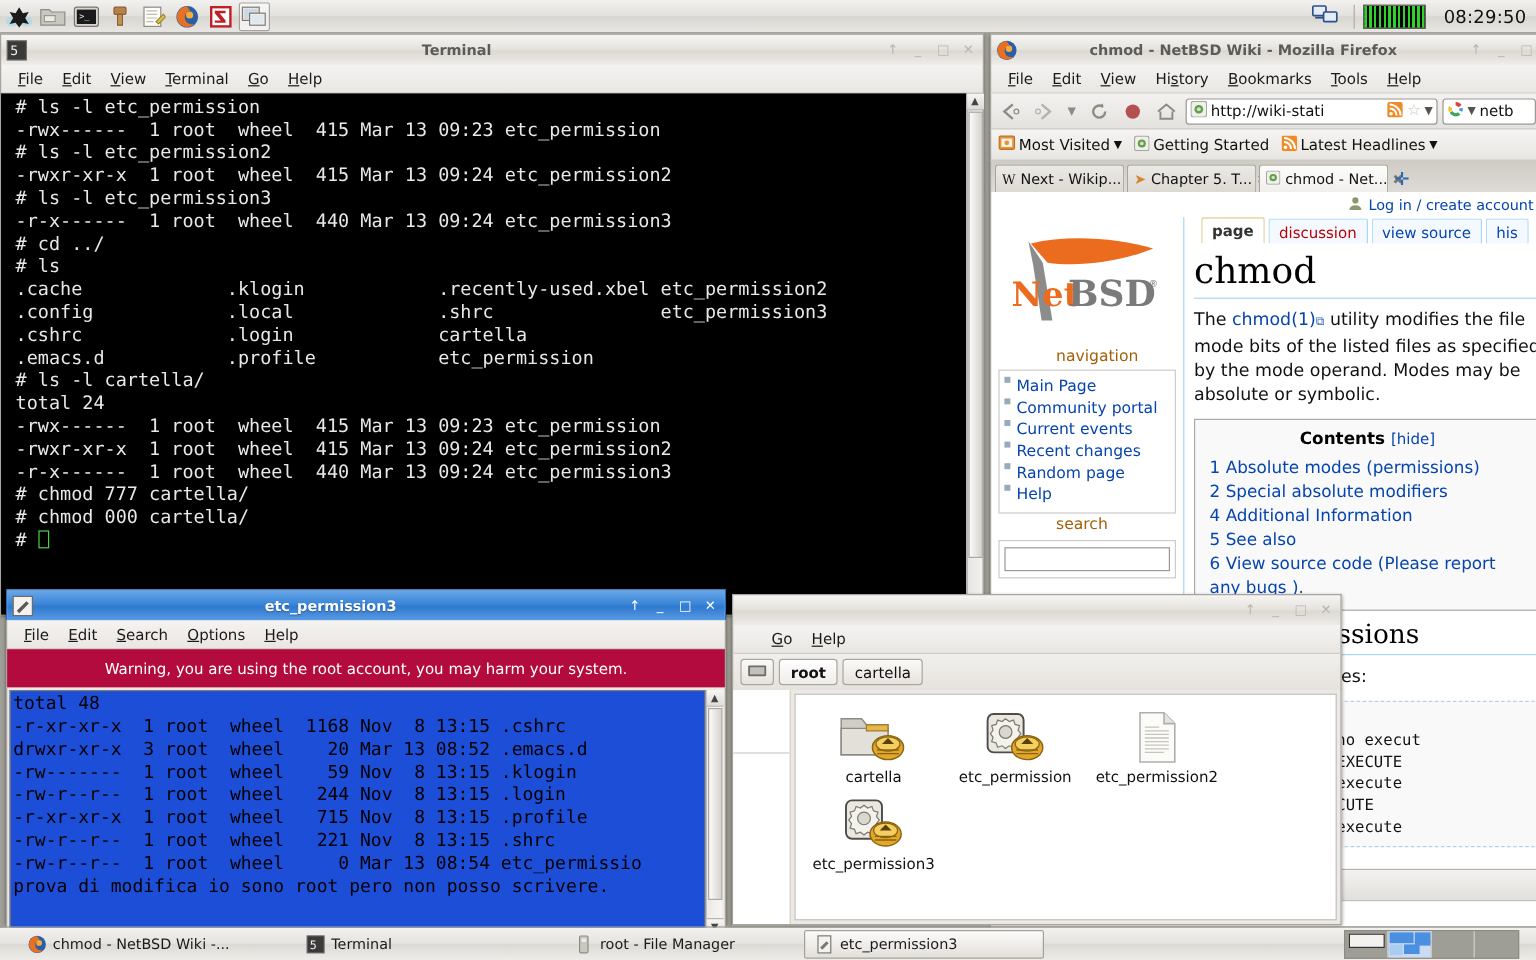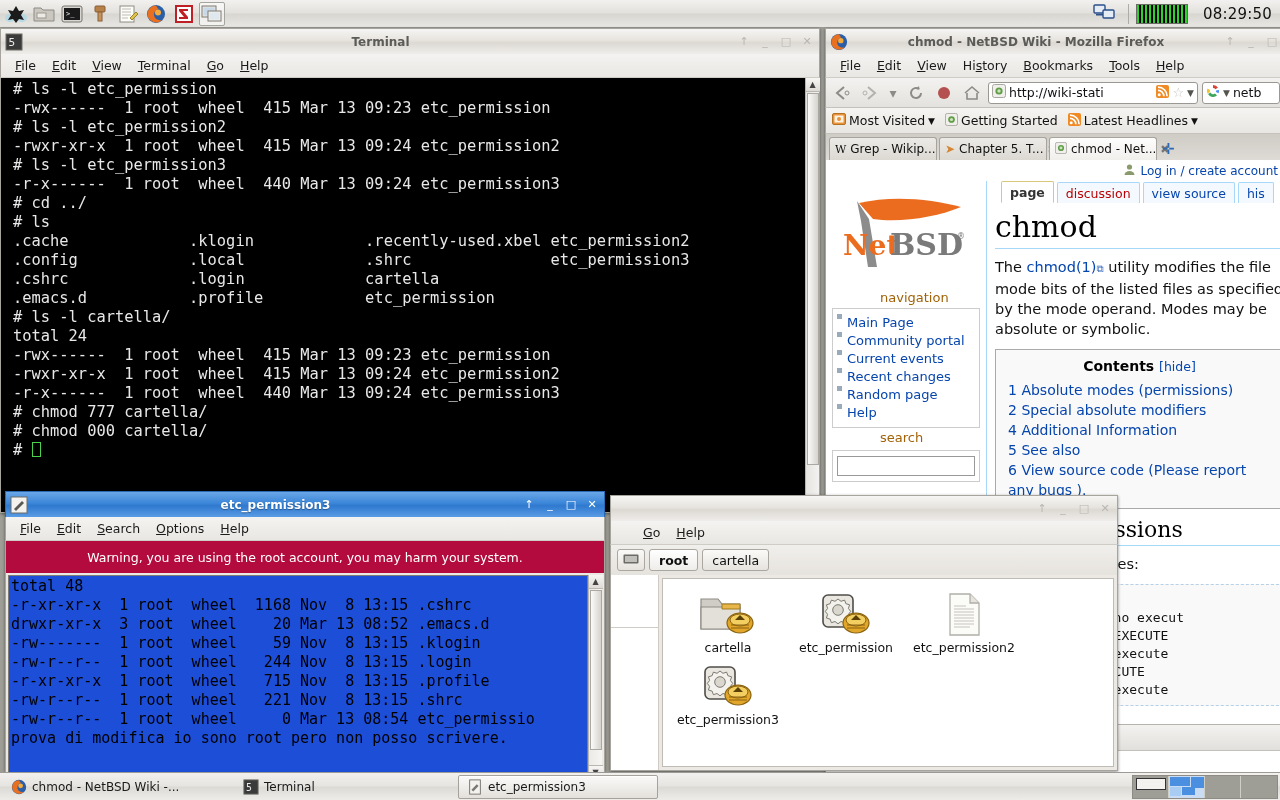--- a/index.html
+++ b/index.html
@@ -218,21 +218,21 @@
     flex: 1; background: #1d4ed8; border: 1px solid #7e7b76;
     font-family: "DejaVu Sans Mono", monospace; font-size: 15px; line-height: 19px;
     white-space: pre; color: #000; padding: 1px 2px; overflow: hidden;
   }
 
   
   #taskbar {
     position: absolute; left: 0; bottom: 0; width: 1280px; height: 28px;
     background: linear-gradient(to bottom, #f2f1ef 0%, #e6e4e0 48%, #dcdad5 52%, #eeecE8 100%);
     border-top: 1px solid #9b9a94;
-    display: flex; align-items: center; padding: 0 2px;
+    display: flex; align-items: center; padding: 0 14px;
   }
   .taskbtn {
     height: 24px; display: flex; align-items: center; gap: 5px; padding: 0 8px;
     font-size: 12px; color: #1a1a1a; white-space: nowrap; border: 1px solid transparent; border-radius: 2px;
   }
   .taskbtn.active { background: linear-gradient(to bottom,#fbfaf9,#e3e0db); border: 1px solid #a5a29c; box-shadow: inset 0 1px 0 #fff; }
   .tb-ic { width: 16px; height: 16px; flex: 0 0 16px; }
   #pager { margin-left: auto; display: flex; height: 24px; border: 1px solid #8e8b85; background: #9e9e96; }
   .desk { width: 36px; height: 22px; border-right: 1px solid #cfcfc8; position: relative; }
   .desk:last-child { border-right: none; }
@@ -492,21 +492,21 @@
             </svg>
         </span>
         <span>Latest Headlines</span>
         <span style="font-size:9px;">▼</span>
       </span>
     </div>
 
     <div id="ff-tabs">
       <span class="tab">
         <span style="font-family:'DejaVu Serif',serif;font-size:11px;">W</span>
-        <span>Grep - Wikip...</span>
+        <span>Next - Wikip...</span>
         <span class="tclose">✖</span>
       </span>
       <span class="tab">
         <span style="color:#d5852f;">➤</span>
         <span>Chapter 5. T...</span>
         <span class="tclose">✖</span>
       </span>
       <span class="tab active">
         <span>
           <svg width="12" height="12" viewBox="0 0 14 14">
@@ -780,20 +780,29 @@
     </div>
     <div class="taskbtn" style="width:224px;">
       <span class="tb-ic">
         <svg width="16" height="16" viewBox="0 0 18 18">
           <rect x="1" y="1" width="16" height="16" fill="#3a3a3a" stroke="#6e6c66"></rect>
           <text x="3.5" y="13" font-family="monospace" font-size="11" fill="#ededed">5</text>
         </svg>
       </span>
       <span>Terminal</span>
     </div>
+    <div class="taskbtn" style="width:200px;">
+      <span class="tb-ic">
+        <svg width="16" height="16" viewBox="0 0 16 16">
+            <rect x="4" y="1" width="7" height="14" rx="1" fill="#c9c7c0" stroke="#8d8b84"></rect>
+            <rect x="5.5" y="3" width="4" height="3" fill="#eceae4"></rect>
+          </svg>
+      </span>
+      <span>root - File Manager</span>
+    </div>
     <div class="taskbtn active" style="width:200px;">
       <span class="tb-ic">
         <svg width="16" height="16" viewBox="0 0 18 18">
           <rect x="3" y="1" width="12" height="16" fill="#f3f2ee" stroke="#6e6c66"></rect>
           <path d="M5 12 L11 6 L13 8 L7 14 Z" fill="#7a7873"></path>
         </svg>
       </span>
       <span>etc_permission3</span>
     </div>
     <div id="pager">

